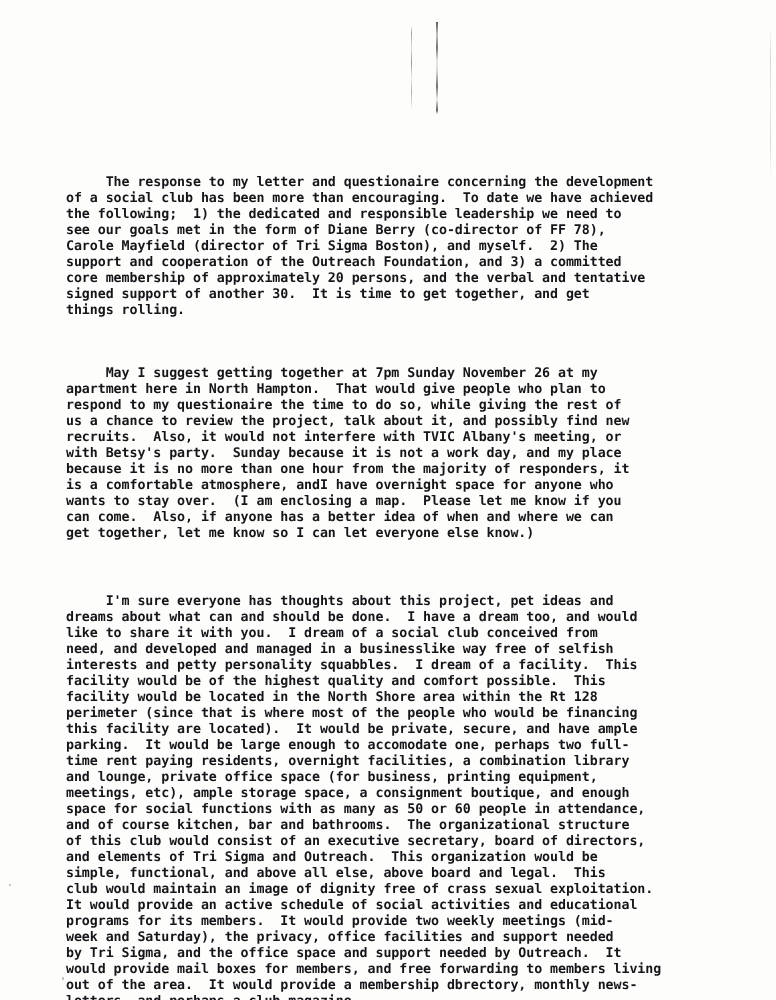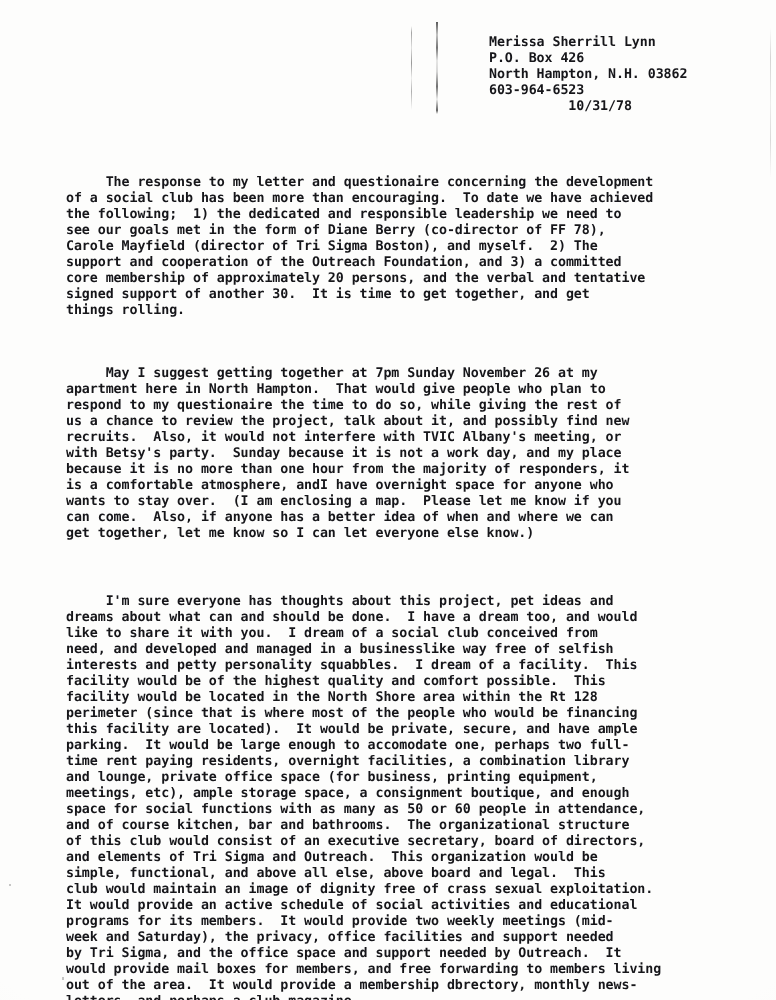--- a/index.html
+++ b/index.html
@@ -125,25 +125,20 @@
 <div class="page">
 
   <div class="paper-tone"></div>
 
   <div class="streak streak-a"></div>
   <div class="streak streak-b"></div>
   <div class="streak streak-right"></div>
   <div class="streak speck-left"></div>
   <div class="streak speck-low"></div>
 
-  <div class="typed letterhead">Merissa Sherrill Lynn
-P.O. Box 426
-North Hampton, N.H. 03862
-603-964-6523
-          10/31/78</div>
 
   <div class="typed body-block">
     <p class="para">     The response to my letter and questionaire concerning the development
 of a social club has been more than encouraging.  To date we have achieved
 the following;  1) the dedicated and responsible leadership we need to
 see our goals met in the form of Diane Berry (co-director of FF 78),
 Carole Mayfield (director of Tri Sigma Boston), and myself.  2) The
 support and cooperation of the Outreach Foundation, and 3) a committed
 core membership of approximately 20 persons, and the verbal and tentative
 signed support of another 30.  It is time to get together, and get

